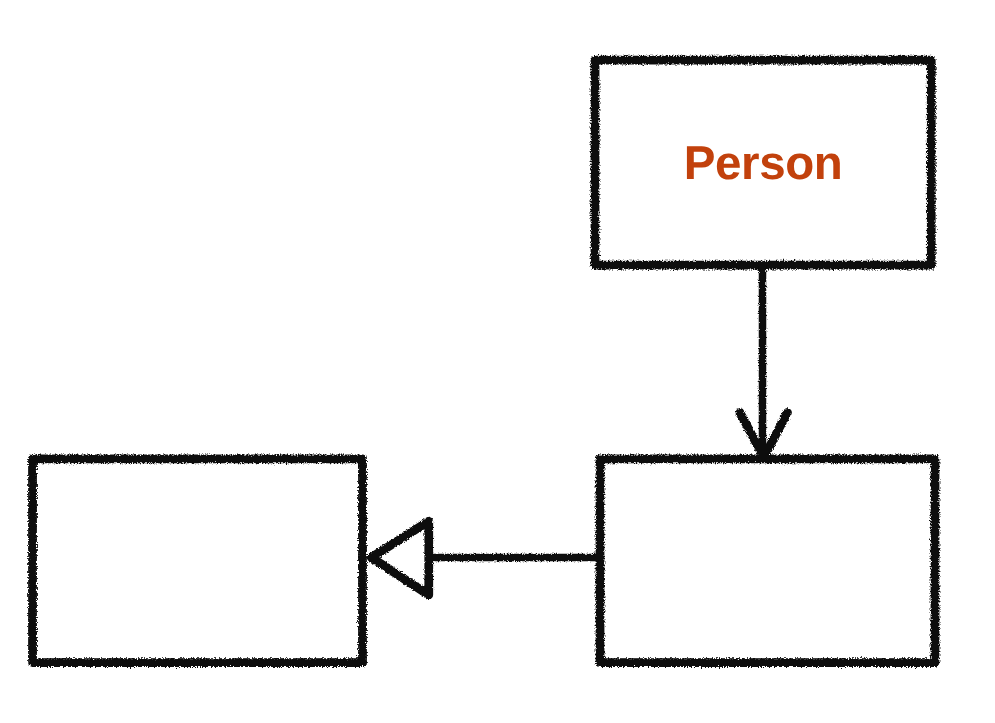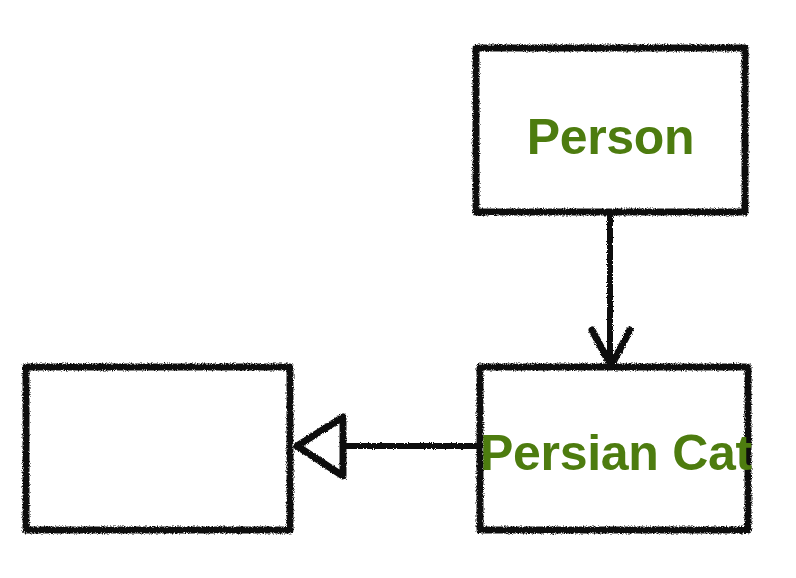--- a/index.html
+++ b/index.html
@@ -22,24 +22,24 @@
   }
   #sketch-svg {
     position: absolute;
     left: 0;
     top: 0;
     width: 796px;
     height: 578px;
   }
   .node-label {
     position: absolute;
-    color: #4d7c0f;
+    color: #c2410c;
     font-family: "Liberation Sans", sans-serif;
     font-weight: bold;
-    font-size: 50px;
+    font-size: 38px;
     line-height: 1;
     white-space: nowrap;
     letter-spacing: -0.3px;
     -webkit-font-smoothing: antialiased;
   }
   .node-box {
     position: absolute;
     background: transparent;
   }
   #label-person   { left: 476px; top: 112px; width: 269px; text-align: center; }
@@ -89,15 +89,14 @@
       <path d="M 297 446 L 343 417 L 343 476 Z" fill="none" stroke="#111111" stroke-width="7" stroke-linejoin="round"></path>
     </g>
   </svg>
 
   <div class="node-box" style="left:476px; top:48px; width:269px; height:164px;"></div>
   <div class="node-label" id="label-person">Person</div>
 
   <div class="node-box" style="left:26px; top:367px; width:264px; height:163px;"></div>
 
   <div class="node-box" style="left:480px; top:367px; width:268px; height:163px;"></div>
-  <div class="node-label" id="label-persian">Persian Cat</div>
 
 </div>
 
 </body></html>

